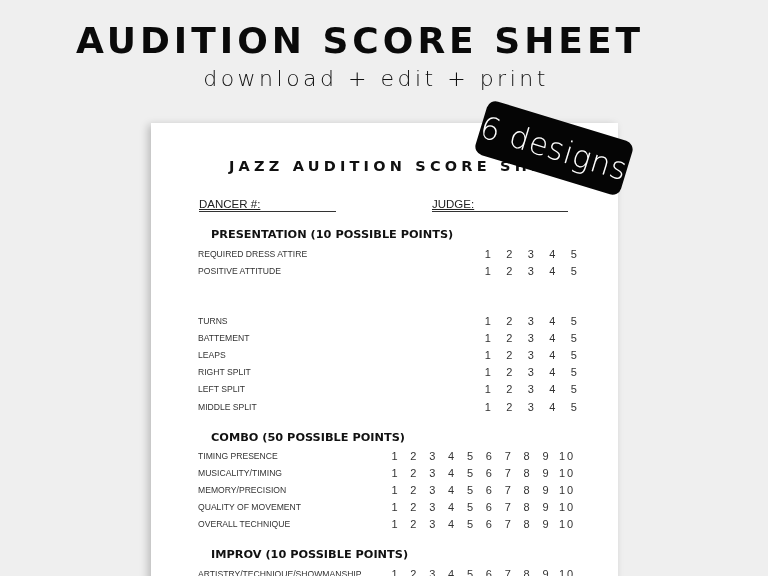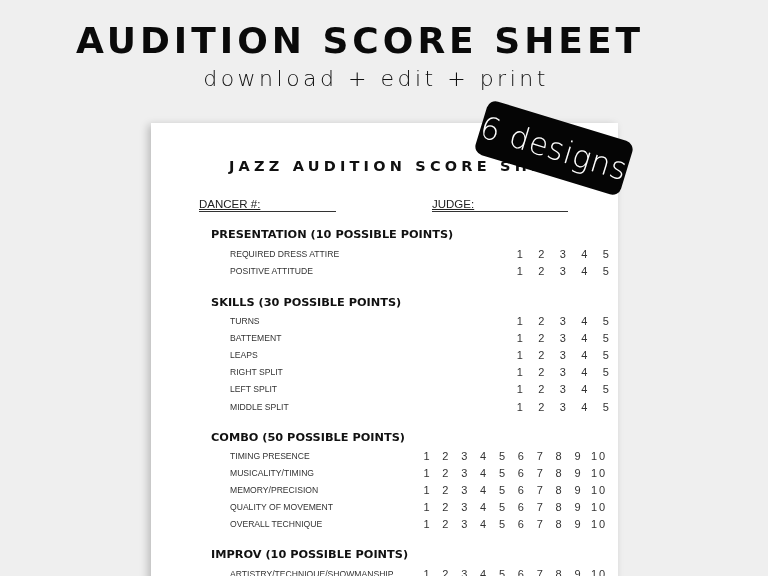--- a/index.html
+++ b/index.html
@@ -66,21 +66,20 @@
       font-weight: bold;
       font-size: 11.3px;
       color: #111;
       white-space: nowrap;
     }
     .row {
       position: absolute;
       left: 47px;
       width: 380px;
       height: 14px;
-      margin-left: 32px;
     }
     .row .label {
       position: absolute; left: 0; top: 0;
       font-size: 8.6px;
       color: #333;
       white-space: nowrap;
       line-height: 14px;
     }
     .row .scores {
       position: absolute; top: 0;
@@ -147,21 +146,20 @@
     <span class="label">POSITIVE ATTITUDE</span>
     <div class="scores five">
       <span>1</span>
         <span>2</span>
         <span>3</span>
         <span>4</span>
         <span>5</span>
     </div>
   </div>
 
-  <div class="section-heading" style="top:173px">SKILLS (30 POSSIBLE POINTS)</div>
   <div class="row" style="top:191px">
     <span class="label">TURNS</span>
     <div class="scores five">
       <span>1</span>
         <span>2</span>
         <span>3</span>
         <span>4</span>
         <span>5</span>
     </div>
   </div>

